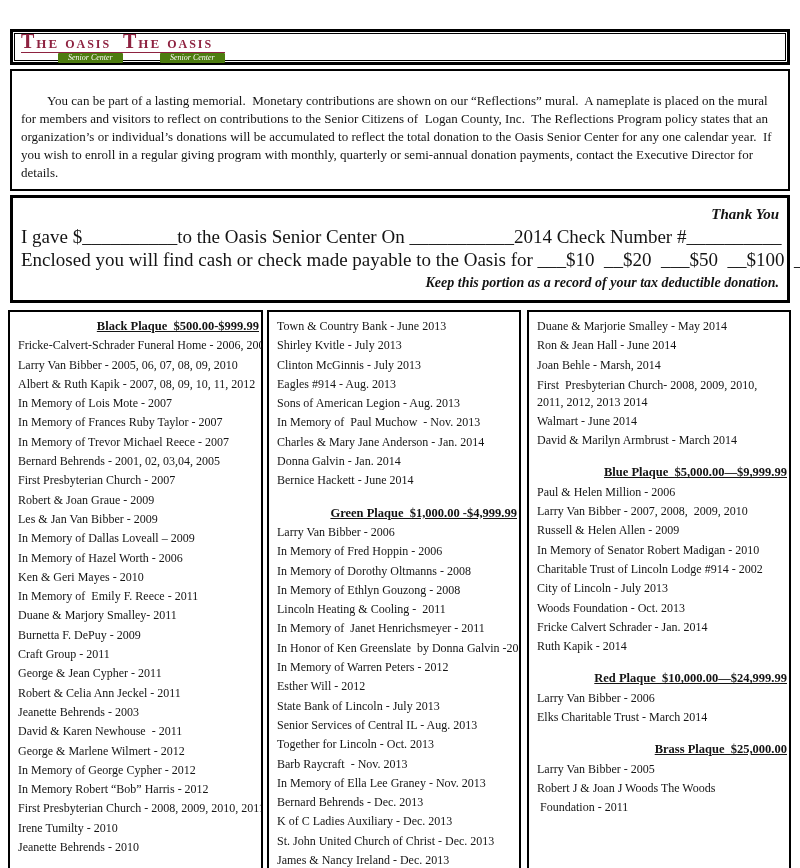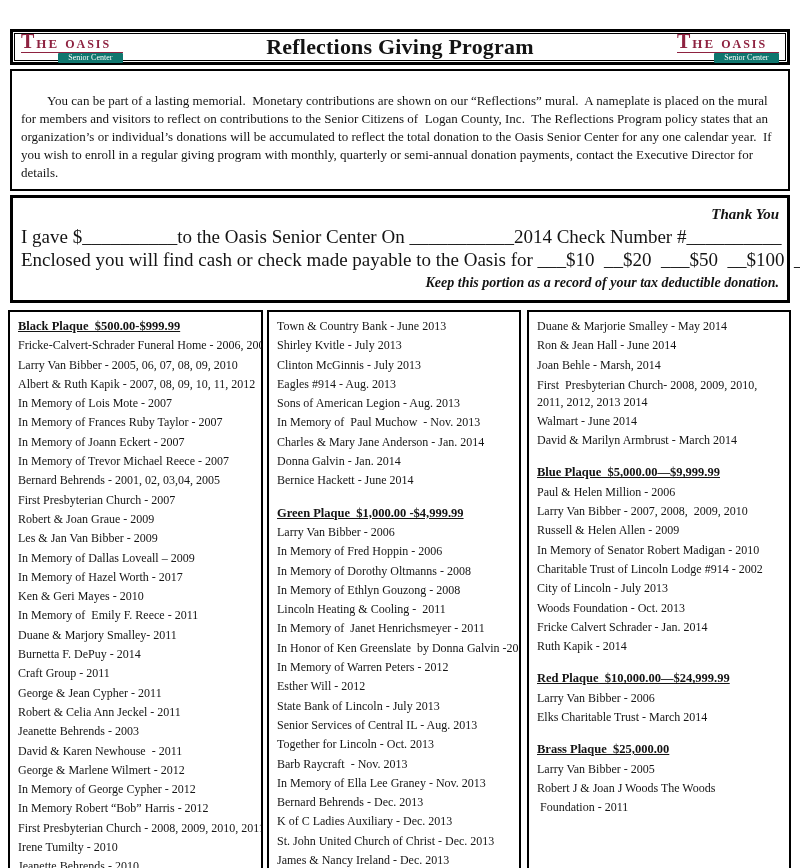--- a/index.html
+++ b/index.html
@@ -42,22 +42,23 @@
     border-bottom: 1px solid #8e2240;
     padding-bottom: 1px;
     letter-spacing: 2px;
   }
   .logo-t  { font-size: 20px; }
   .logo-he { font-size: 13px; text-align: center; }
   .logo-oasis { font-size: 12px; letter-spacing: 2px; }
   .logo-banner {
     margin-left: 36%;
     width: 64%;
-    background: #0f766e;
+    background: #4d7c0f;
     color: #fff;
+    font-style: italic;
     font-size: 8px;
     line-height: 10px;
     text-align: center;
     border-radius: 1px;
   }
 
   
   .intro-box {
     margin: 4px 10px 0 10px;
     border: 2px solid #000;
@@ -98,34 +99,34 @@
   .entry {
     font-size: 12px;
     line-height: 19.3px;
     min-height: 19.3px;
     white-space: pre;
   }
   .entry.header {
     font-size: 12.5px;
     font-weight: bold;
     text-decoration: underline;
+    text-align: right;
   }
   .entry.blank { height: 13px; min-height: 13px; }
   .entry.twoline { line-height: 17px; padding: 2px 0 1px 0; white-space: pre-wrap; }
 </style>
 </head>
 <body>
 
 <div class="header-outer">
   <div class="header-inner">
     <div class="logo">
       <div class="logo-text"><span class="logo-t">T</span><span class="logo-he">HE</span> <span class="logo-oasis">OASIS</span></div>
       <div class="logo-banner">Senior Center</div>
     </div>
-    <div class="page-title">Reflections Giving Program</div>
     <div class="logo">
       <div class="logo-text"><span class="logo-t">T</span><span class="logo-he">HE</span> <span class="logo-oasis">OASIS</span></div>
       <div class="logo-banner">Senior Center</div>
     </div>
   </div>
 </div>
 
 <div class="intro-box">
   <p class="intro-text">You can be part of a lasting memorial.  Monetary contributions are shown on our “Reflections” mural.  A nameplate is placed on the mural for members and visitors to reflect on contributions to the Senior Citizens of  Logan County, Inc.  The Reflections Program policy states that an organization’s or individual’s donations will be accumulated to reflect the total donation to the Oasis Senior Center for any one calendar year.  If you wish to enroll in a regular giving program with monthly, quarterly or semi-annual donation payments, contact the Executive Director for details.</p>
 </div>
@@ -145,44 +146,43 @@
       <div class="entry item">Fricke-Calvert-Schrader Funeral Home - 2006, 2007</div>
 
       <div class="entry item">Larry Van Bibber - 2005, 06, 07, 08, 09, 2010</div>
 
       <div class="entry item">Albert &amp; Ruth Kapik - 2007, 08, 09, 10, 11, 2012</div>
 
       <div class="entry item">In Memory of Lois Mote - 2007</div>
 
       <div class="entry item">In Memory of Frances Ruby Taylor - 2007</div>
 
-      <div class="entry item">In Memory of Joann Eckert - 2007</div>
 
       <div class="entry item">In Memory of Trevor Michael Reece - 2007</div>
 
       <div class="entry item">Bernard Behrends - 2001, 02, 03,04, 2005</div>
 
       <div class="entry item">First Presbyterian Church - 2007</div>
 
       <div class="entry item">Robert &amp; Joan Graue - 2009</div>
 
       <div class="entry item">Les &amp; Jan Van Bibber - 2009</div>
 
       <div class="entry item">In Memory of Dallas Loveall – 2009</div>
 
-      <div class="entry item">In Memory of Hazel Worth - 2017</div>
+      <div class="entry item">In Memory of Hazel Worth - 2006</div>
 
 
       <div class="entry item">Ken &amp; Geri Mayes - 2010</div>
 
       <div class="entry item">In Memory of  Emily F. Reece - 2011</div>
 
       <div class="entry item">Duane &amp; Marjory Smalley- 2011</div>
 
-      <div class="entry item">Burnetta F. DePuy - 2014</div>
+      <div class="entry item">Burnetta F. DePuy - 2009</div>
 
       <div class="entry item">Craft Group - 2011</div>
 
       <div class="entry item">George &amp; Jean Cypher - 2011</div>
 
       <div class="entry item">Robert &amp; Celia Ann Jeckel - 2011</div>
 
       <div class="entry item">Jeanette Behrends - 2003</div>
 
       <div class="entry item">David &amp; Karen Newhouse  - 2011</div>

